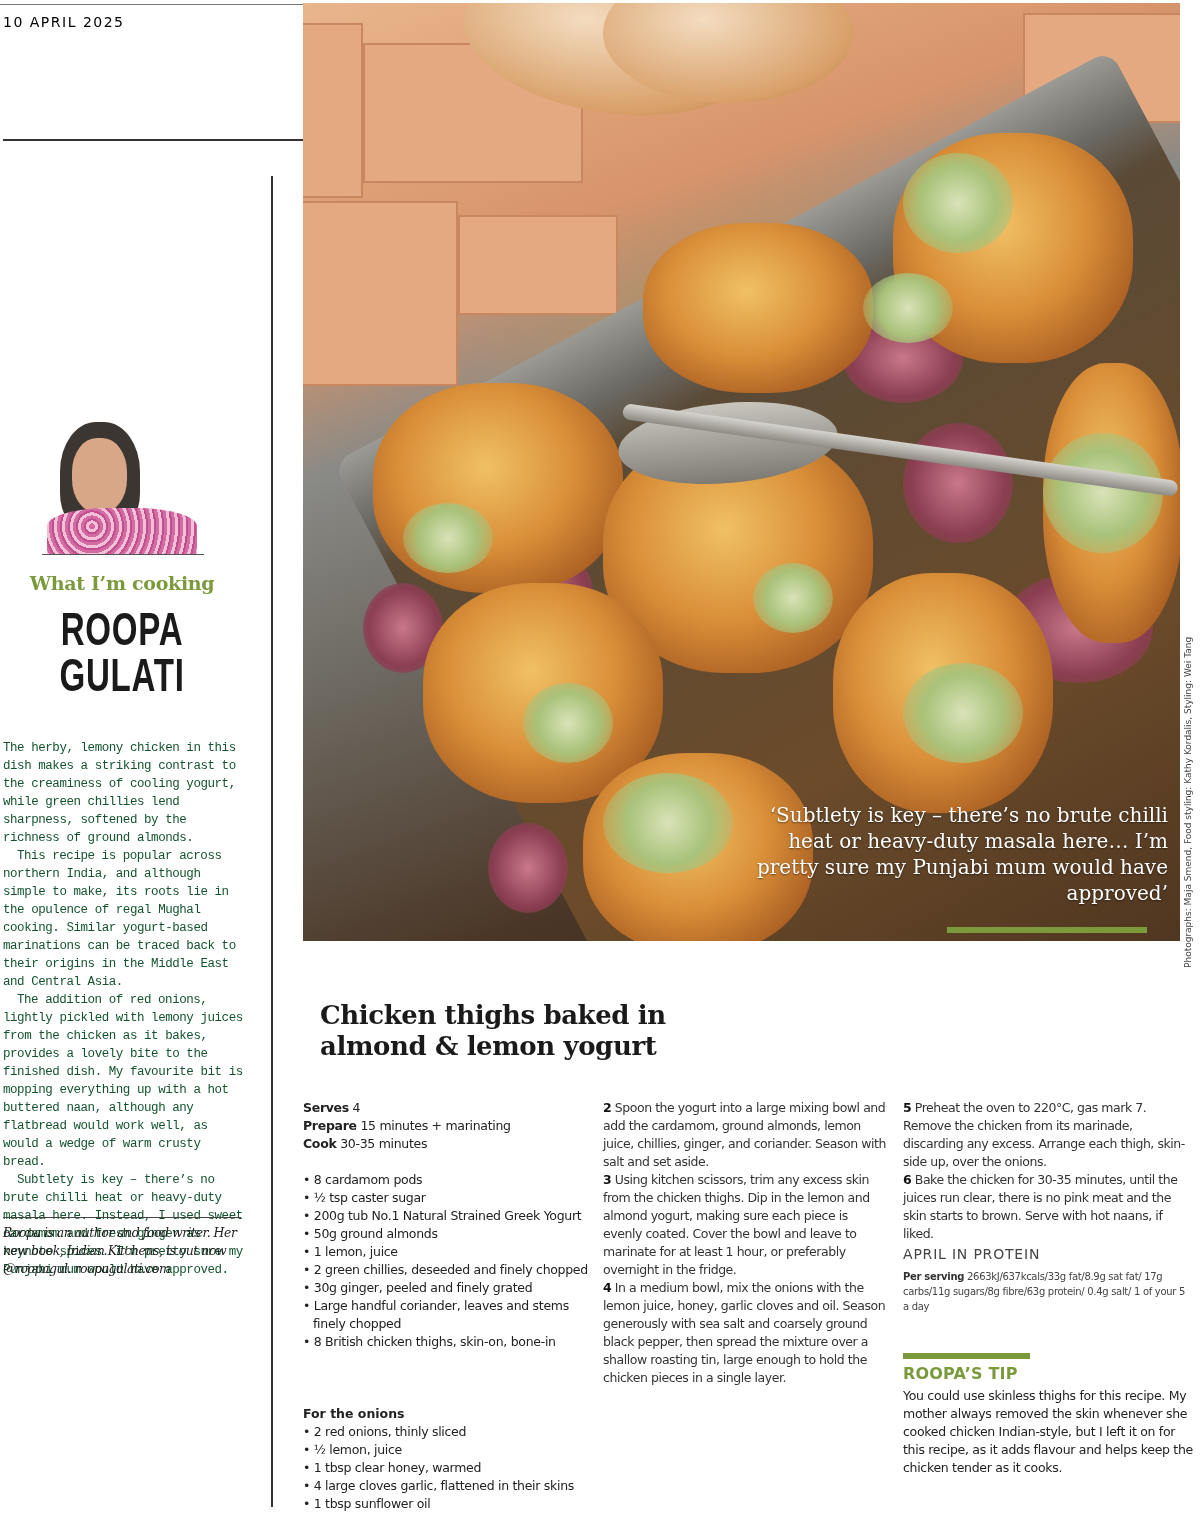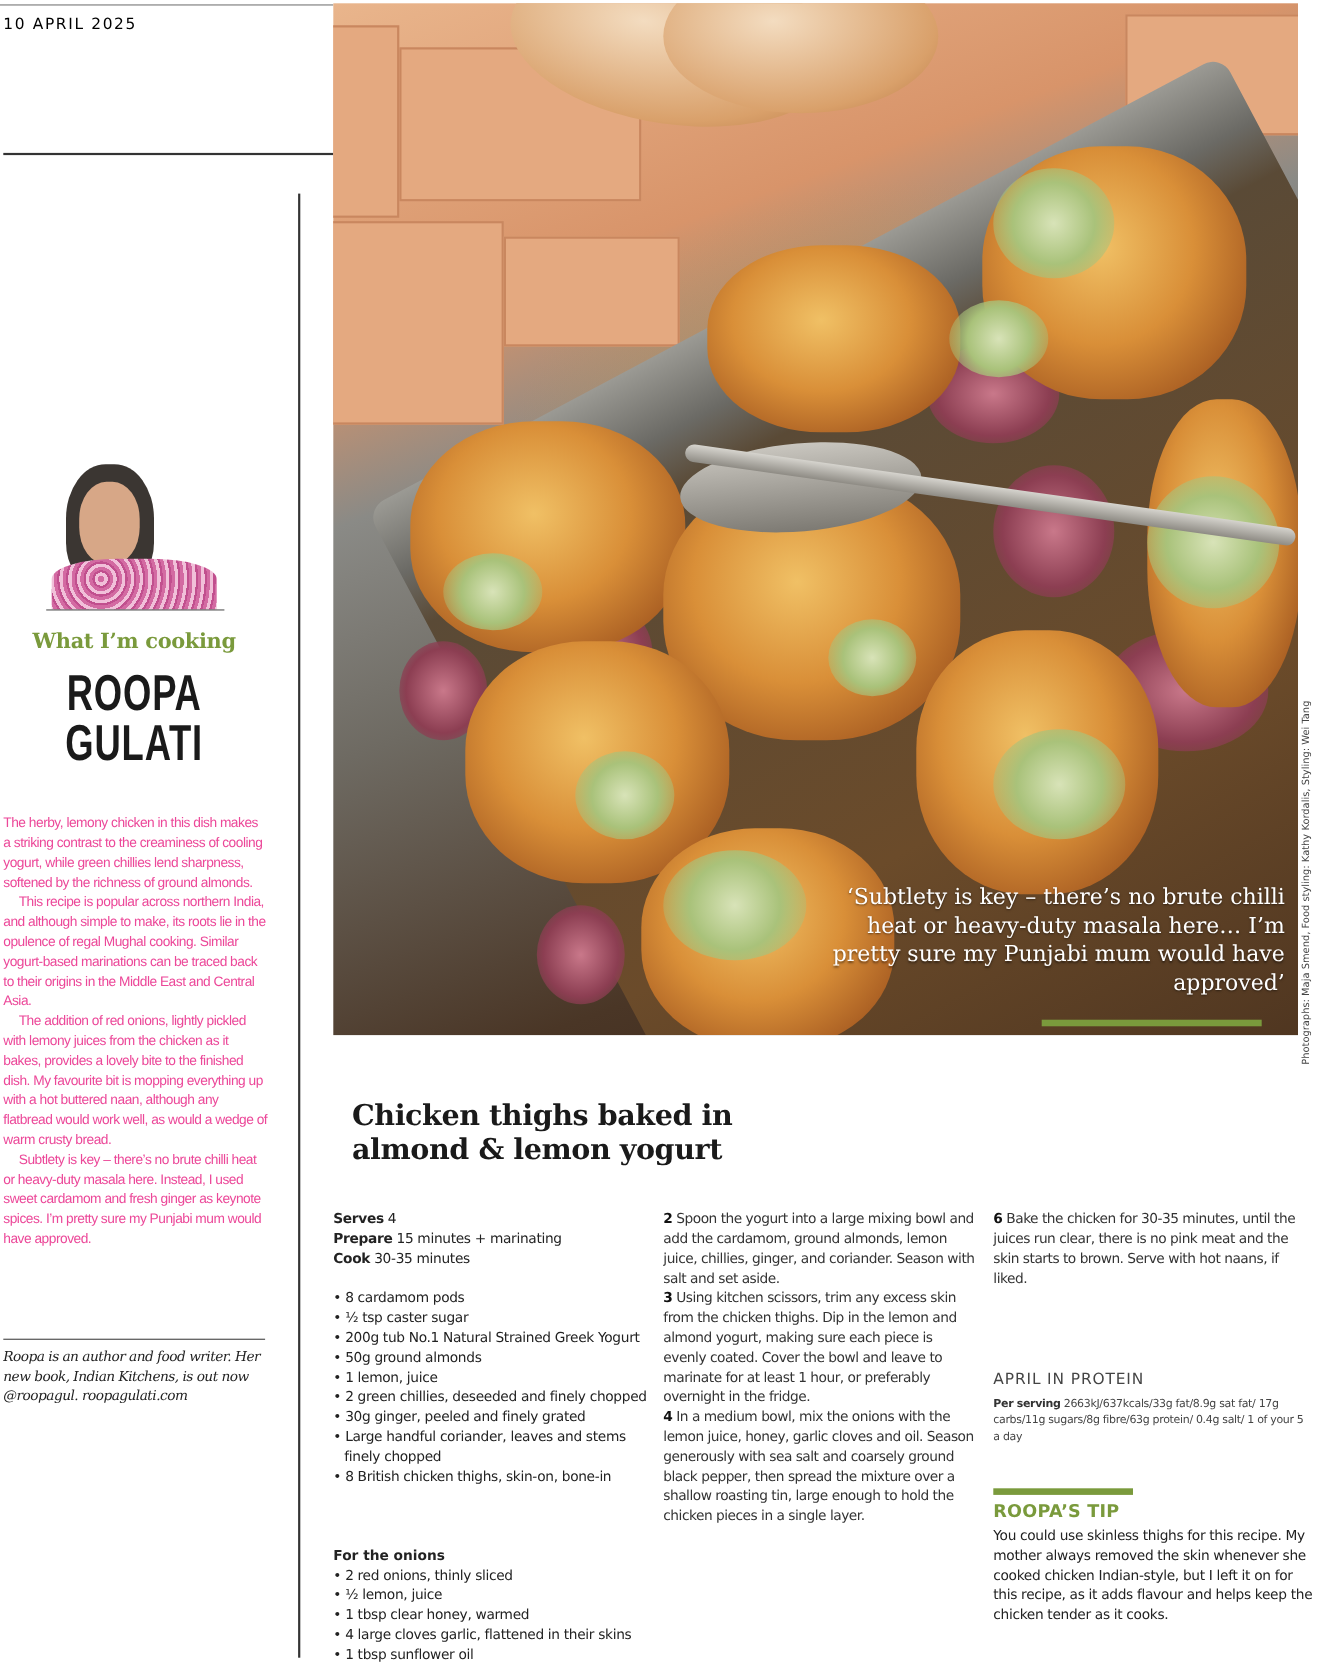--- a/index.html
+++ b/index.html
@@ -35,21 +35,21 @@
   
   .author-photo { position: absolute; left: 42px; top: 418px; width: 160px; height: 136px; }
   .author-photo .hair { position: absolute; left: 18px; top: 4px; width: 80px; height: 110px; border-radius: 45% 45% 35% 35%; background: #3b3632; }
   .author-photo .face { position: absolute; left: 30px; top: 20px; width: 55px; height: 75px; border-radius: 45%; background: #d7a787; }
   .author-photo .body { position: absolute; left: 5px; top: 90px; width: 150px; height: 46px; border-radius: 40% 40% 0 0; background: repeating-radial-gradient(circle at 30% 40%, #d36aa2 0 3px, #f1c0d9 3px 6px, #c14f8e 6px 8px); }
   .author-rule { position: absolute; left: 42px; top: 554px; width: 162px; height: 1px; background: #555; }
 
   .kicker { position: absolute; left: 0; top: 572px; width: 244px; text-align: center; font-family: "DejaVu Serif", serif; font-weight: bold; font-size: 19px; color: #7a9a3c; letter-spacing: -0.3px; }
   .author-name { position: absolute; left: 0; top: 606px; width: 244px; text-align: center; font-family: "Liberation Sans", sans-serif; font-weight: bold; font-size: 46px; line-height: 46px; color: #1a1a1a; transform: scaleX(0.72); transform-origin: 122px 0; letter-spacing: 1px; }
 
-  .intro { position: absolute; left: 3px; top: 739px; width: 240px; font-family: Liberation Sans, sans-serif; font-size: 12.5px; line-height: 18px; color: #ec4899; letter-spacing: -0.45px; }
+  .intro { position: absolute; left: 3px; top: 739px; width: 240px; font-family: Liberation Mono, monospace; font-size: 12.5px; line-height: 18px; color: #14532d; letter-spacing: -0.45px; }
   .intro p { text-indent: 0; }
   .intro p + p { text-indent: 14px; }
   .intro-rule { position: absolute; left: 3px; top: 1217px; width: 238px; height: 1px; background: #444; }
   .bio { position: absolute; left: 3px; top: 1224px; width: 245px; font-family: "DejaVu Serif", serif; font-style: italic; font-size: 12.5px; line-height: 18px; color: #222; letter-spacing: -0.5px; }
 
   
   .recipe-title { position: absolute; left: 320px; top: 1000px; width: 420px; font-family: "DejaVu Serif", serif; font-weight: bold; font-size: 26px; line-height: 31px; color: #1a1a1a; letter-spacing: -0.4px; }
 
   .meta { position: absolute; left: 303px; top: 1099px; width: 290px; font-family: "DejaVu Sans", sans-serif; font-size: 12.5px; line-height: 18px; color: #222; letter-spacing: -0.3px; }
   .meta b { font-weight: bold; }
@@ -169,20 +169,21 @@
   <li>1 tbsp sunflower oil</li>
 </ul>
 
 <div class="steps steps-1">
   <div><b>2</b> <span>Spoon the yogurt into a large mixing bowl and add the cardamom, ground almonds, lemon juice, chillies, ginger, and coriander. Season with salt and set aside.</span></div>
   <div><b>3</b> <span>Using kitchen scissors, trim any excess skin from the chicken thighs. Dip in the lemon and almond yogurt, making sure each piece is evenly coated. Cover the bowl and leave to marinate for at least 1 hour, or preferably overnight in the fridge.</span></div>
   <div><b>4</b> <span>In a medium bowl, mix the onions with the lemon juice, honey, garlic cloves and oil. Season generously with sea salt and coarsely ground black pepper, then spread the mixture over a shallow roasting tin, large enough to hold the chicken pieces in a single layer.</span></div>
 </div>
 
 <div class="steps steps-2">
+  <div><b>5</b> <span>Preheat the oven to 220°C, gas mark 7. Remove the chicken from its marinade, discarding any excess. Arrange each thigh, skin-side up, over the onions.</span></div>
   <div><b>6</b> <span>Bake the chicken for 30-35 minutes, until the juices run clear, there is no pink meat and the skin starts to brown. Serve with hot naans, if liked.</span></div>
 </div>
 
 <div class="hip">APRIL IN PROTEIN</div>
 <div class="nutrition"><b>Per serving</b> <span>2663kJ/637kcals/33g fat/8.9g sat fat/ 17g carbs/11g sugars/8g fibre/63g protein/ 0.4g salt/ 1 of your 5 a day</span></div>
 
 <div class="tip-bar"></div>
 <div class="tip-head">ROOPA’S TIP</div>
 <div class="tip-body">You could use skinless thighs for this recipe. My mother always removed the skin whenever she cooked chicken Indian-style, but I left it on for this recipe, as it adds flavour and helps keep the chicken tender as it cooks.</div>
 

